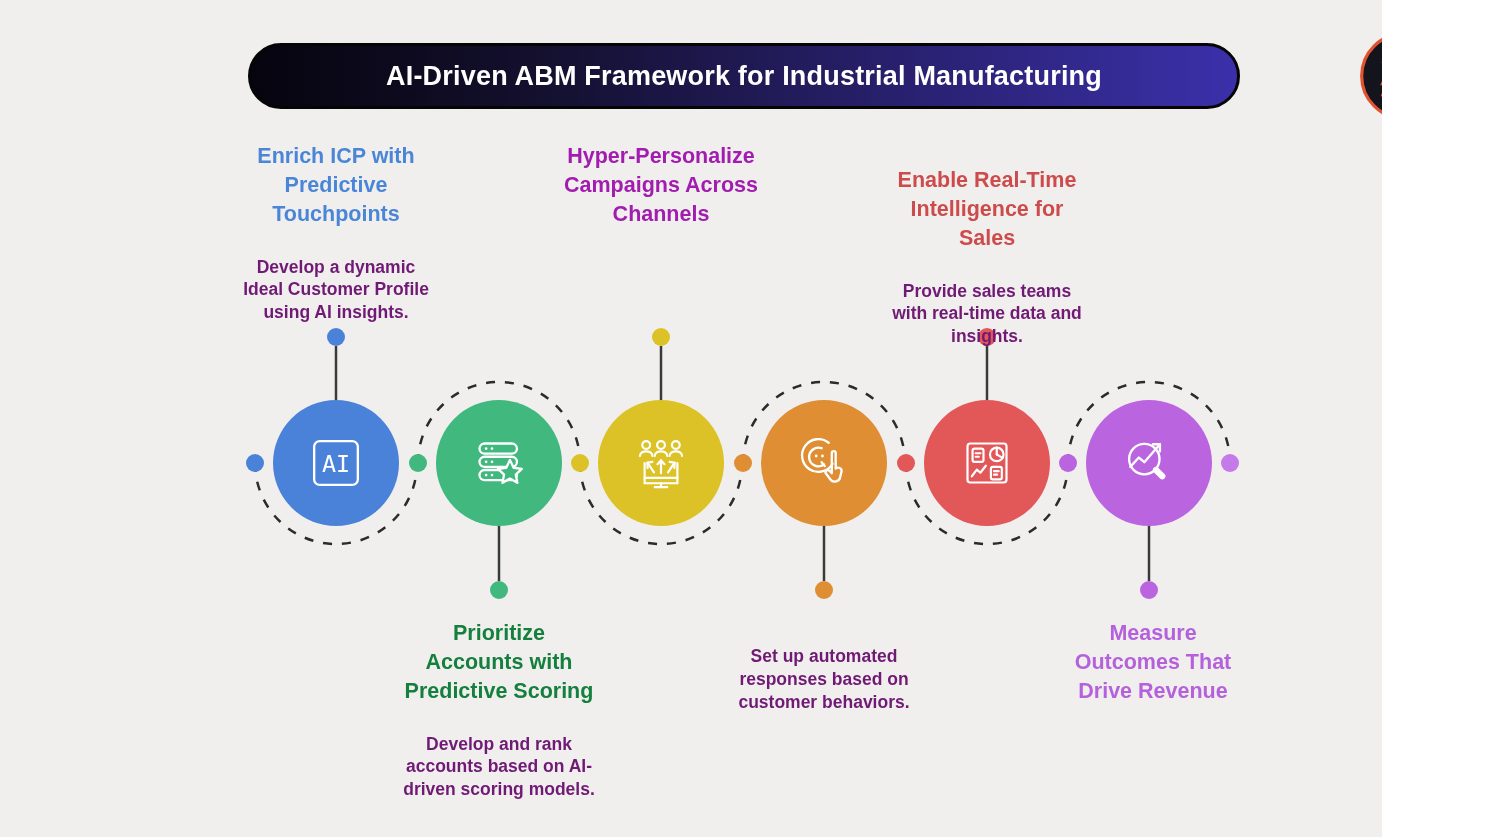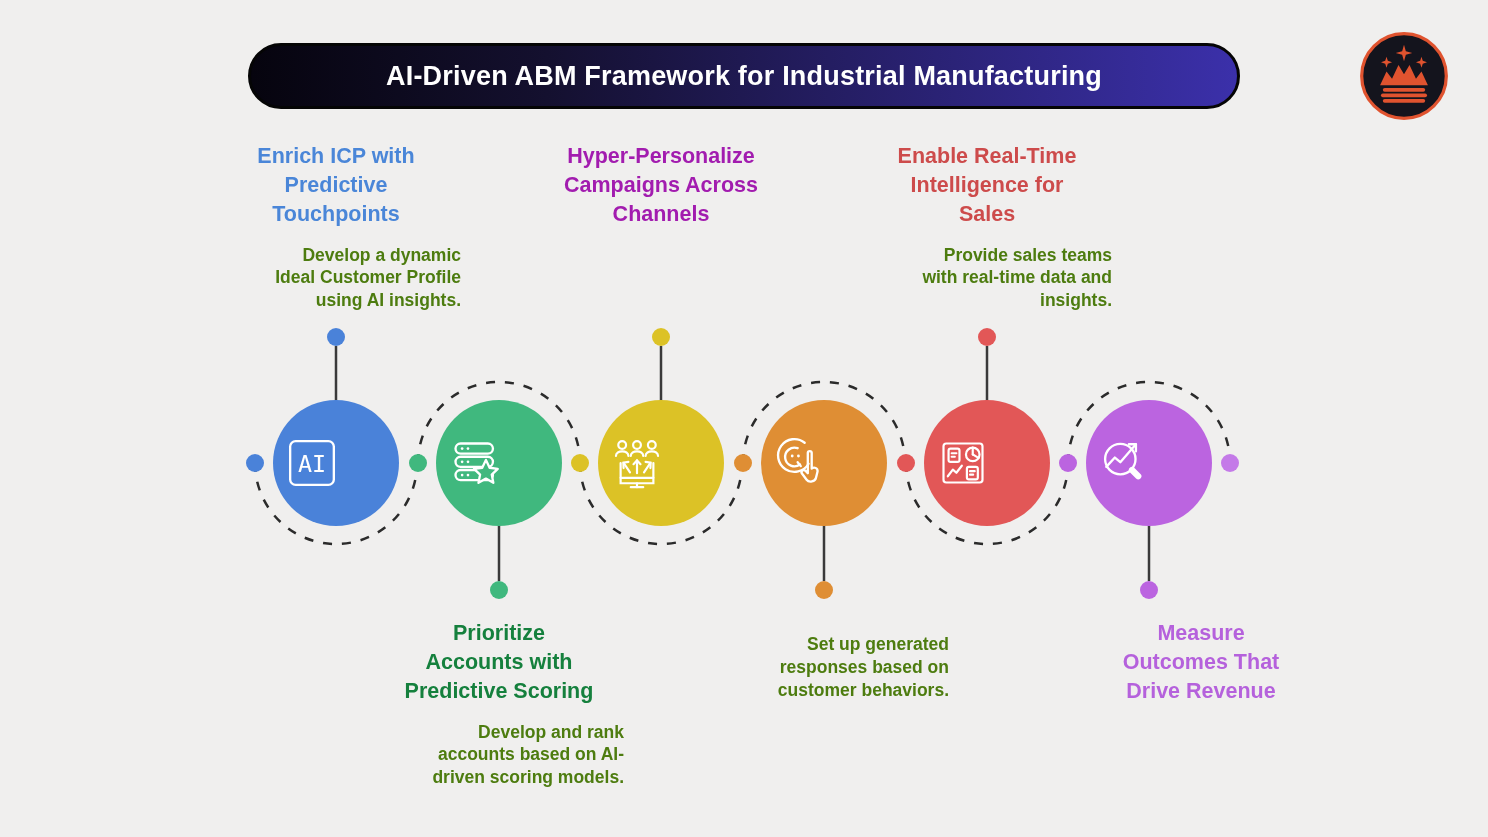--- a/index.html
+++ b/index.html
@@ -1,54 +1,54 @@
 <!DOCTYPE html>
 <html><head>
 <meta charset="utf-8">
 <style>
   * { margin:0; padding:0; box-sizing:border-box; }
   html,body { width:100%; height:100%; }
   body { font-family:"Liberation Sans", sans-serif; }
   #canvas {
-    position:relative; width:1488px; height:837px;
+    position:relative; width:1382px; height:837px;
     background:#f0efee; overflow:hidden;
   }
   
   .banner {
     position:absolute; left:248px; top:43px; width:992px; height:66px;
     border-radius:33px; border:3px solid #050505;
     background:linear-gradient(90deg,#06040e 0%,#14102f 30%,#3b30aa 100%);
     display:flex; align-items:center; justify-content:center;
   }
   .banner h1 {
     color:#ffffff; font-size:27px; font-weight:700; letter-spacing:.2px;
   }
   
   .logo { position:absolute; left:1358px; top:30px; width:92px; height:92px; }
   
   .deco { position:absolute; left:0; top:0; width:1488px; height:837px; z-index:0; }
   
   .circle {
     position:absolute; top:400px; width:126px; height:126px; border-radius:50%;
-    display:flex; align-items:center; z-index:2;
+    display:flex; align-items:center; justify-content:center; z-index:2;
   }
   .circle svg { width:78px; height:78px; }
   
   .textblock {
     position:absolute; width:250px; text-align:center; z-index:1;
   }
   .textblock.top { top:142px; }
   .textblock.bottom { top:619px; }
   .step-title {
     font-size:21.5px; font-weight:700; line-height:1.36;
     white-space:pre-line;
   }
   .step-desc {
-    margin-top:14px; font-size:17.5px; font-weight:700; line-height:1.3;
-    color:#4d7c0f; white-space:pre-line;text-align:right;
+    margin-top:26px; font-size:17.5px; font-weight:700; line-height:1.3;
+    color:#701a75; white-space:pre-line;
   }
 </style>
 </head>
 <body>
 
 <div id="canvas">
 
   <svg class="deco" viewBox="0 0 1488 837">
     <g fill="none" stroke="#2b2b2b" stroke-width="2.5" stroke-dasharray="9 10">
       <path d="M 255 463 A 81 81 0 0 0 417 463"></path>
@@ -160,37 +160,37 @@
       <line x1="50" y1="63" x2="50" y2="47"></line>
       <path d="M45.5 51.5 L50 46.5 L54.5 51.5"></path>
       <line x1="41" y1="62" x2="33" y2="50"></line>
       <path d="M32.8 56.5 L32.5 49.5 L39 48.5"></path>
       <line x1="59" y1="62" x2="67" y2="50"></line>
       <path d="M61 48.5 L67.5 49.5 L67.2 56.5"></path>
     </svg>
   </div>
 
   <div class="textblock bottom" style="left:699px">
-    <p class="step-desc">Set up generated
+    <p class="step-desc">Set up automated
 responses based on
 customer behaviors.</p>
   </div>
   <div class="circle" style="left: 761px; background: rgb(223, 142, 52);">
     <svg viewBox="0 0 100 100" fill="none" stroke="#ffffff" stroke-width="3" stroke-linecap="round" stroke-linejoin="round">
       <path d="M56 24 A21 21 0 1 0 61 51"></path>
       <path d="M47 31 A12 12 0 1 0 50 52"></path>
       <circle cx="40" cy="41" r="1.8" fill="#ffffff" stroke="none"></circle>
       <circle cx="48" cy="41" r="1.8" fill="#ffffff" stroke="none"></circle>
       <path d="M47 49 L51 54"></path>
       <path d="M60 37 C60 34 65 34 65 37 L65 57 C68 55 73 56 72.5 61 L70.5 69 C69.5 74 61.5 75.5 58.5 71.5 L52.5 63.5 C50.5 60.5 54.5 57.5 57.5 60.5 L60 63 Z"></path>
     </svg>
   </div>
 
   <div class="textblock top" style="left:862px">
-    <h2 class="step-title" style="color: rgb(205, 75, 75);">Enable Real-Time
+    <h2 class="step-title" style="color: rgb(205, 75, 75); margin-top: 24px;">Enable Real-Time
 Intelligence for
 Sales</h2>
     <p class="step-desc">Provide sales teams
 with real-time data and
 insights.</p>
   </div>
   <div class="circle" style="left: 924px; background: rgb(226, 87, 87);">
     <svg viewBox="0 0 100 100" fill="none" stroke="#ffffff" stroke-width="2.8" stroke-linecap="round" stroke-linejoin="round">
       <rect x="25" y="25" width="50" height="50" rx="3.5"></rect>
       <rect x="31.5" y="31.5" width="14" height="17" rx="2.5"></rect>
@@ -199,21 +199,21 @@
       <circle cx="62.5" cy="39" r="8.7"></circle>
       <line x1="62.5" y1="39" x2="62.5" y2="30.3"></line>
       <line x1="62.5" y1="39" x2="69.8" y2="43.5"></line>
       <polyline points="30.5,67 37,58.5 41.5,62.5 48.5,53.5"></polyline>
       <rect x="55" y="55" width="14" height="16" rx="2.5"></rect>
       <line x1="59" y1="60.5" x2="65" y2="60.5"></line>
       <line x1="59" y1="65" x2="63" y2="65"></line>
     </svg>
   </div>
 
-  <div class="textblock bottom" style="left:1076px">
+  <div class="textblock bottom" style="left:1028px">
     <h2 class="step-title" style="color: rgb(181, 97, 220);">Measure
 Outcomes That
 Drive Revenue</h2>
   </div>
   <div class="circle" style="left: 1086px; background: rgb(187, 100, 224);">
     <svg viewBox="0 0 100 100" fill="none" stroke="#ffffff" stroke-width="3" stroke-linecap="round" stroke-linejoin="round">
       <circle cx="44" cy="45" r="19.5"></circle>
       <polyline points="26,55 37,43 44,49 64,26"></polyline>
       <path d="M55 26 L64 26 L64 35"></path>
       <line x1="59" y1="59" x2="67" y2="67" stroke-width="8"></line>

